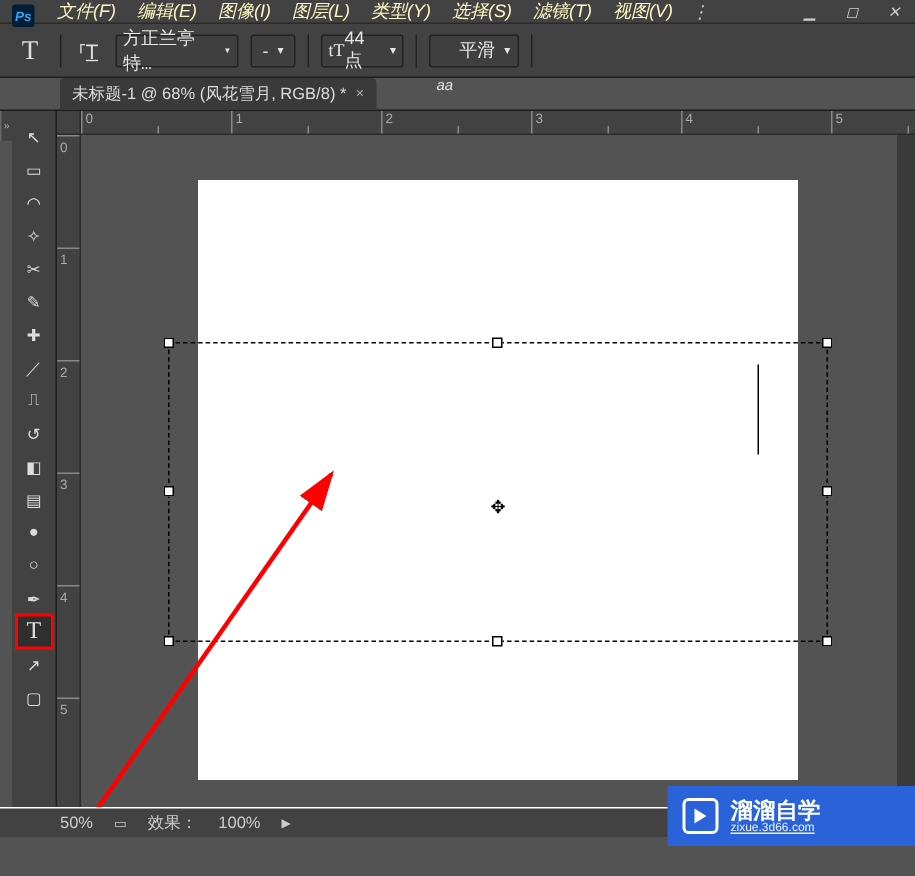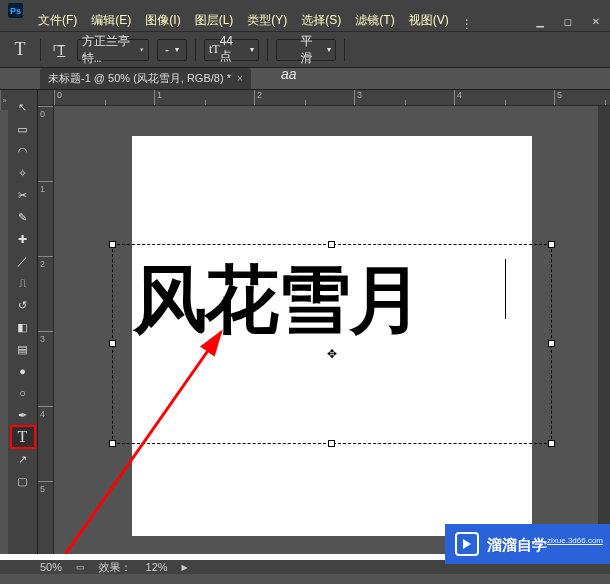--- a/index.html
+++ b/index.html
@@ -23,26 +23,27 @@
   .win-controls {
     margin-left:auto; display:flex;
   }
   .win-btn {
     width:28px; height:20px;
     display:flex;align-items:center;justify-content:center;
     color:#ccc; font-size:10px;
   }
   
   .menubar {
-    height: 32px;
+    height: 16px;
     background: #424242;
-    display:flex; align-items:flex-end;
+    display:flex; align-items:center;
     padding-left: 32px;
     gap: 2px;
     border-bottom: 1px solid #2a2a2a;
+    font-style: italic;
   }
   .menu-item { padding: 2px 6px; font-size:12px; color:#fef9c3; }
   
   .optionsbar {
     height: 36px;
     background: #424242;
     display:flex; align-items:center;
     padding: 0 8px;
     gap: 8px;
     border-bottom: 1px solid #1e1e1e;
@@ -59,26 +60,26 @@
     font-size:14px; color:#ddd;
   }
   .opt-select {
     background:#3f3f3f; border:1px solid #222;
     color:#e6e6e6; height:22px;
     display:flex;align-items:center;
     padding:0 4px; font-size:12px;
     border-radius:2px;
   }
   .opt-select .caret { margin-left:6px; font-size:8px; }
-  .font-select { width:72px;font-family:Liberation Mono, monospace; }
+  .font-select { width:82px;font-family:Liberation Mono, monospace; }
   .style-select { width:30px; justify-content:center; }
   .size-select { width:55px; }
   .size-select .ticon { font-family:serif; margin-right:0; }
   .aa-select { width:60px; }
-  .aa-select .aa { font-style:italic; margin-right:4px; font-size:14px;margin-top:48px; }
+  .aa-select .aa { font-style:italic; margin-right:4px; font-size:10px;margin-top:48px; }
   .sep { width:1px; height:22px; background:#222; }
   
   .tabbar {
     height: 22px;
     display:flex; align-items:flex-end;
     padding-left: 40px;
     background:#535353;
     border-bottom:1px solid #1e1e1e;
   }
   .doc-tab {
@@ -95,21 +96,21 @@
     display:flex;
     height: calc(584px - 22px - 20px - 36px - 22px - 20px);
   }
   .statusbar {
     height:20px;
     background:#424242;
     display:flex;align-items:center;
     padding:0 40px;
     gap:14px;
     font-size:11px;color:#ccc;
-    border-top:6px solid #ffffff;
+    border-top:1px solid #ffffff;
   }
   .statusbar .chev { font-size:8px; }
   .toolbar {
     width:30px;
     background:#424242;
     border-right:1px solid #1e1e1e;
     display:flex;flex-direction:column;
     align-items:center;
     padding-top:6px;
   }
@@ -215,21 +216,21 @@
     display:flex;align-items:center;gap:8px;
     padding-left:10px;color:#fff;
   }
   .watermark .play{
     width:24px;height:24px;border:2px solid #fff;border-radius:4px;
     display:flex;align-items:center;justify-content:center;
   }
   .watermark .play::after{
     content:"";border-left:8px solid #fff;border-top:5px solid transparent;border-bottom:5px solid transparent;
   }
-  .watermark .wm-text{display:flex;line-height:1;}
+  .watermark .wm-text{display:flex;flex-direction:column;line-height:1;}
   .watermark .wm-main{font-size:15px;font-weight:bold;}
   .watermark .wm-url{font-size:8px;opacity:.9;text-decoration:underline;}
   .ellipsis-btn{
     width:20px;text-align:center;font-size:12px;color:#ccc;
   }
   .scrollbar-v{
     position:absolute;right:0;top:16px;bottom:0;width:12px;background:#3a3a3a;
   }
 </style>
 </head>
@@ -277,21 +278,21 @@
   <div class="opt-select aa-select">
     <span class="aa">aa</span>
     <span>平滑</span>
     <span class="caret">▾</span>
   </div>
   <div class="sep"></div>
 </div>
 
 <div class="tabbar">
   <div class="doc-tab">
-    <span>未标题-1 @ 50% (风花雪月, RGB/8) *</span>
+    <span>未标题-1 @ 68% (风花雪月, RGB/8) *</span>
     <span class="close">×</span>
   </div>
 </div>
 
 <div class="main">
   <div class="expander">»</div>
   <div class="toolbar" id="toolbar">
       <div class="tool">↖</div>
       <div class="tool">▭</div>
       <div class="tool">◠</div>
@@ -328,21 +329,20 @@
         <div class="tick">2</div>
         <div class="tick">3</div>
         <div class="tick">4</div>
         <div class="tick">5</div>
       </div>
     <div class="scrollbar-v"></div>
 
     <div class="canvas-wrap">
       <div class="canvas-page">
         <div class="textbox">
-          <div class="canvas-text">风花雪月</div>
           <div class="text-cursor"></div>
           <div class="rot-indicator">✥</div>
           <div class="handle h-tl"></div>
           <div class="handle h-tm"></div>
           <div class="handle h-tr"></div>
           <div class="handle h-ml"></div>
           <div class="handle h-mr"></div>
           <div class="handle h-bl"></div>
           <div class="handle h-bm"></div>
           <div class="handle h-br"></div>
@@ -358,21 +358,21 @@
       </defs>
       <line x1="10" y1="262" x2="178" y2="22" stroke="#ff0000" stroke-width="3" marker-end="url(#ah)"></line>
     </svg>
   </div>
 </div>
 
 <div class="statusbar">
   <span>50%</span>
   <span style="font-size:9px;">▭</span>
   <span>效果：</span>
-  <span>12%</span>
+  <span>100%</span>
   <span class="chev">▶</span>
 </div>
 
 <div class="watermark">
   <div class="play"></div>
   <div class="wm-text">
     <span class="wm-main">溜溜自学</span>
     <span class="wm-url">zixue.3d66.com</span>
   </div>
 </div>

